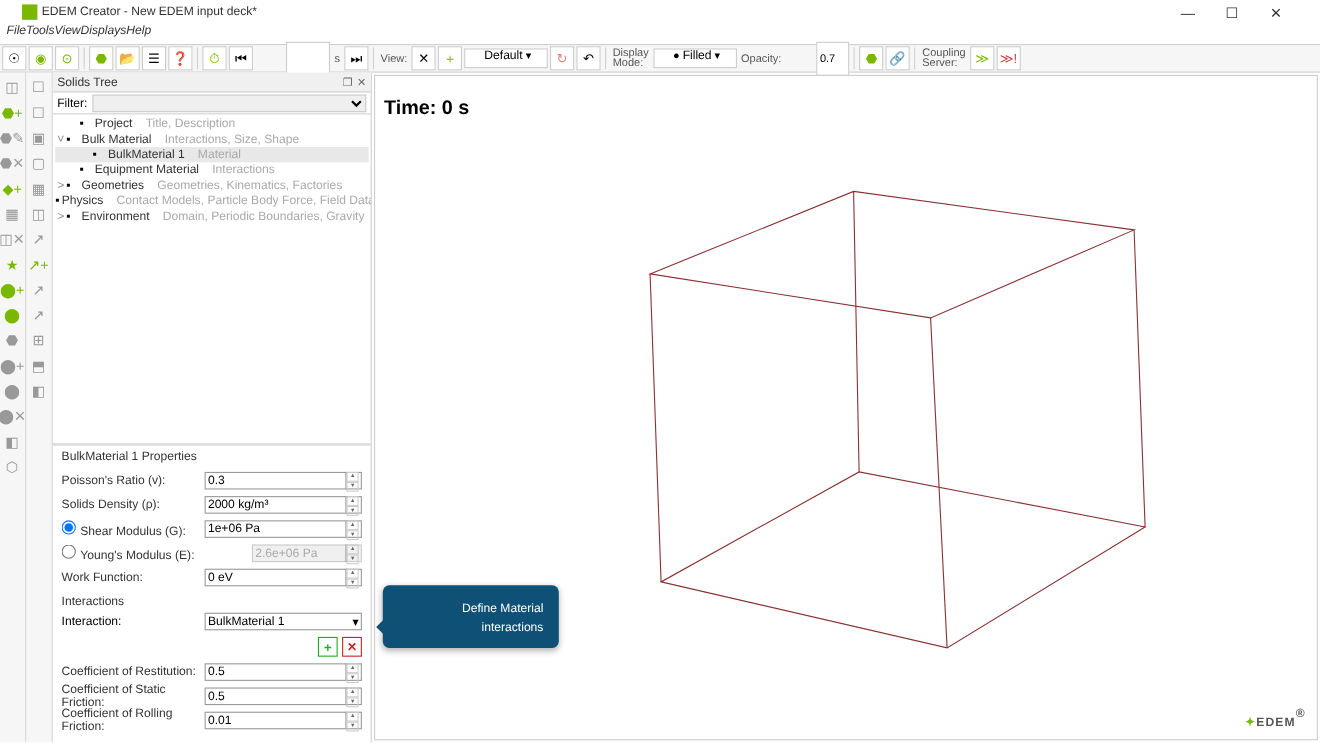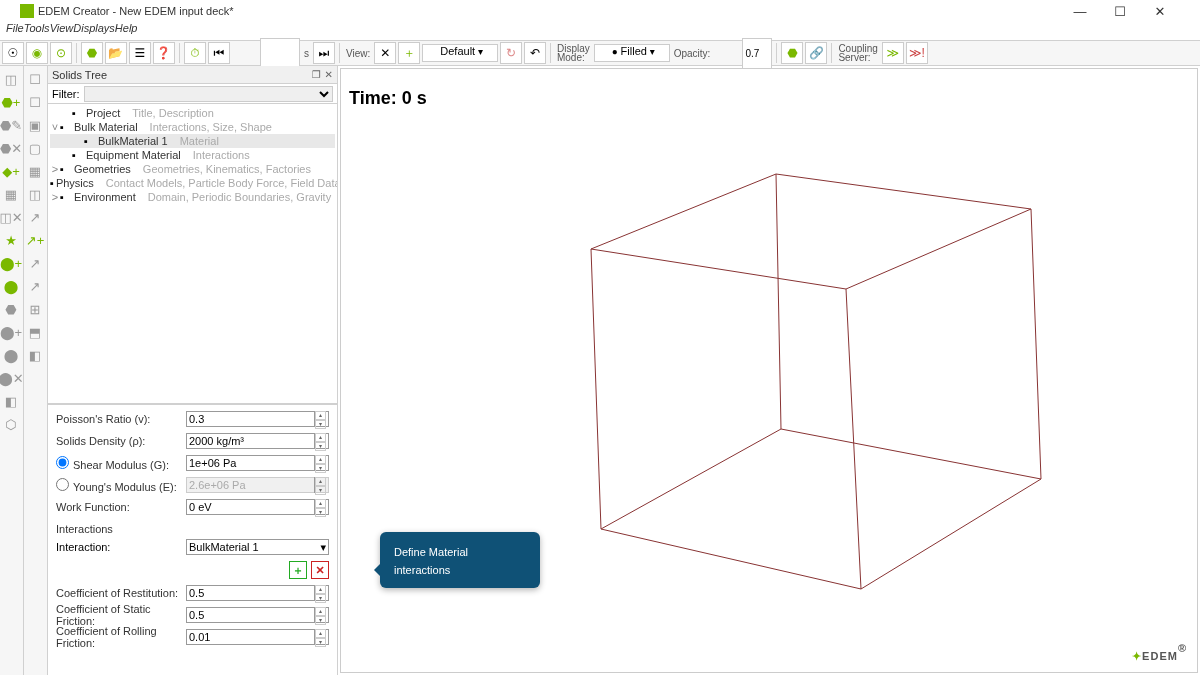--- a/index.html
+++ b/index.html
@@ -42,38 +42,38 @@
 .trow .lbl { color: #333; }
 .trow .desc { color: #aaa; margin-left: 12px; }
 .trow.sel { background: #e8e8e8; }
 .expander { width: 10px; color: #888; display: inline-block; text-align: center; }
 
 .props { flex: 1; padding: 4px 8px; overflow: auto; border-top: 1px solid #d0d0d0;}
 .props-title { color: #333; margin-bottom: 6px; }
 .prow { display: flex; align-items: center; height: 20px; margin-bottom: 2px; }
 .prow .pl { width: 130px; color: #333; }
 .prow .pv { flex: 1; border: 1px solid #999; height: 16px; display: flex; align-items: center; padding: 0 2px; background:#fff; }
-.prow .pv.disabled { background: #f0f0f0; color: #aaa; border-color:#ccc;}
+.prow .pv.disabled { background: #f0f0f0; color: #aaa; border-color:#ccc;margin-left:43px;}
 .prow .spin { width: 12px; display: flex; flex-direction: column; border-left: 1px solid #999; height: 16px; }
 .prow .spin span { flex:1; font-size:6px; text-align:center; color:#666; line-height:7px; border:1px solid #ccc;}
 .prow input[type=radio] { margin-right: 4px; }
 .section { color: #333; margin: 6px 0 2px 0; }
 .dropdown-row { display: flex; align-items: center; height: 20px; }
 .dropdown-row .pl { width: 130px; }
 .dropdown-row .dd { flex: 1; border: 1px solid #999; height: 16px; padding: 0 2px; display:flex; align-items:center; justify-content:space-between;}
 .btnrow { display: flex; justify-content: flex-end; gap: 4px; margin: 4px 0; }
 .btnrow .mini { width: 18px; height: 18px; border: 1px solid #999; display:flex; align-items:center; justify-content:center; font-weight:bold; }
 
 .viewport { flex: 1; position: relative; background: #fff; border: 1px solid #ccc; margin:2px; }
 .vtime { position: absolute; top: 4px; left: 8px; color: #000; font-size: 18px; font-weight: bold; margin-top: 15px; }
 .cube-svg { position: absolute; top: 60px; left: 160px; }
 .logo { position: absolute; bottom: 6px; right: 10px; font-size: 22px; font-weight: bold; color: #555; letter-spacing:1px;}
 .logo .accent { color: #7ab800; }
 
-.callout { position: absolute; left: 380px; top: 532px; width: 160px; background: #0f5176; color: #fff; border-radius: 6px; padding: 10px 14px; text-align: left; font-size: 14px; line-height: 1.3; box-shadow: 0 2px 6px rgba(0,0,0,.3); }
+.callout { position: absolute; left: 348px; top: 532px; width: 160px; background: #0f5176; color: #fff; border-radius: 6px; padding: 10px 14px; text-align: right; font-size: 14px; line-height: 1.3; box-shadow: 0 2px 6px rgba(0,0,0,.3); }
 .callout::before { content:""; position:absolute; left:-14px; top:30px; border:8px solid transparent; border-right-color:#0f5176; }
 </style>
 </head>
 <body>
 
 <div class="titlebar">
   <div class="icon"></div>
   <div class="title">EDEM Creator - New EDEM input deck*</div>
   <div class="winbtn">—</div>
   <div class="winbtn">☐</div>
@@ -219,20 +219,21 @@
         <div class="trow">
           <span class="expander">˃</span>
           <span class="ind" style="width:0px"></span>
           <span class="ico">▪</span>
           <span class="lbl">Environment</span>
           <span class="desc">Domain, Periodic Boundaries, Gravity</span>
         </div>
       </div>
 
     <div class="props">
+      <div class="props-title">BulkMaterial 1 Properties</div>
 
       <div class="prow">
           <span class="pl">Poisson's Ratio (v):</span>
         <div class="pv">
             <span style="flex:1">0.3</span>
             <div class="spin">
               <span>▴</span>
               <span>▾</span>
             </div>
           </div>

